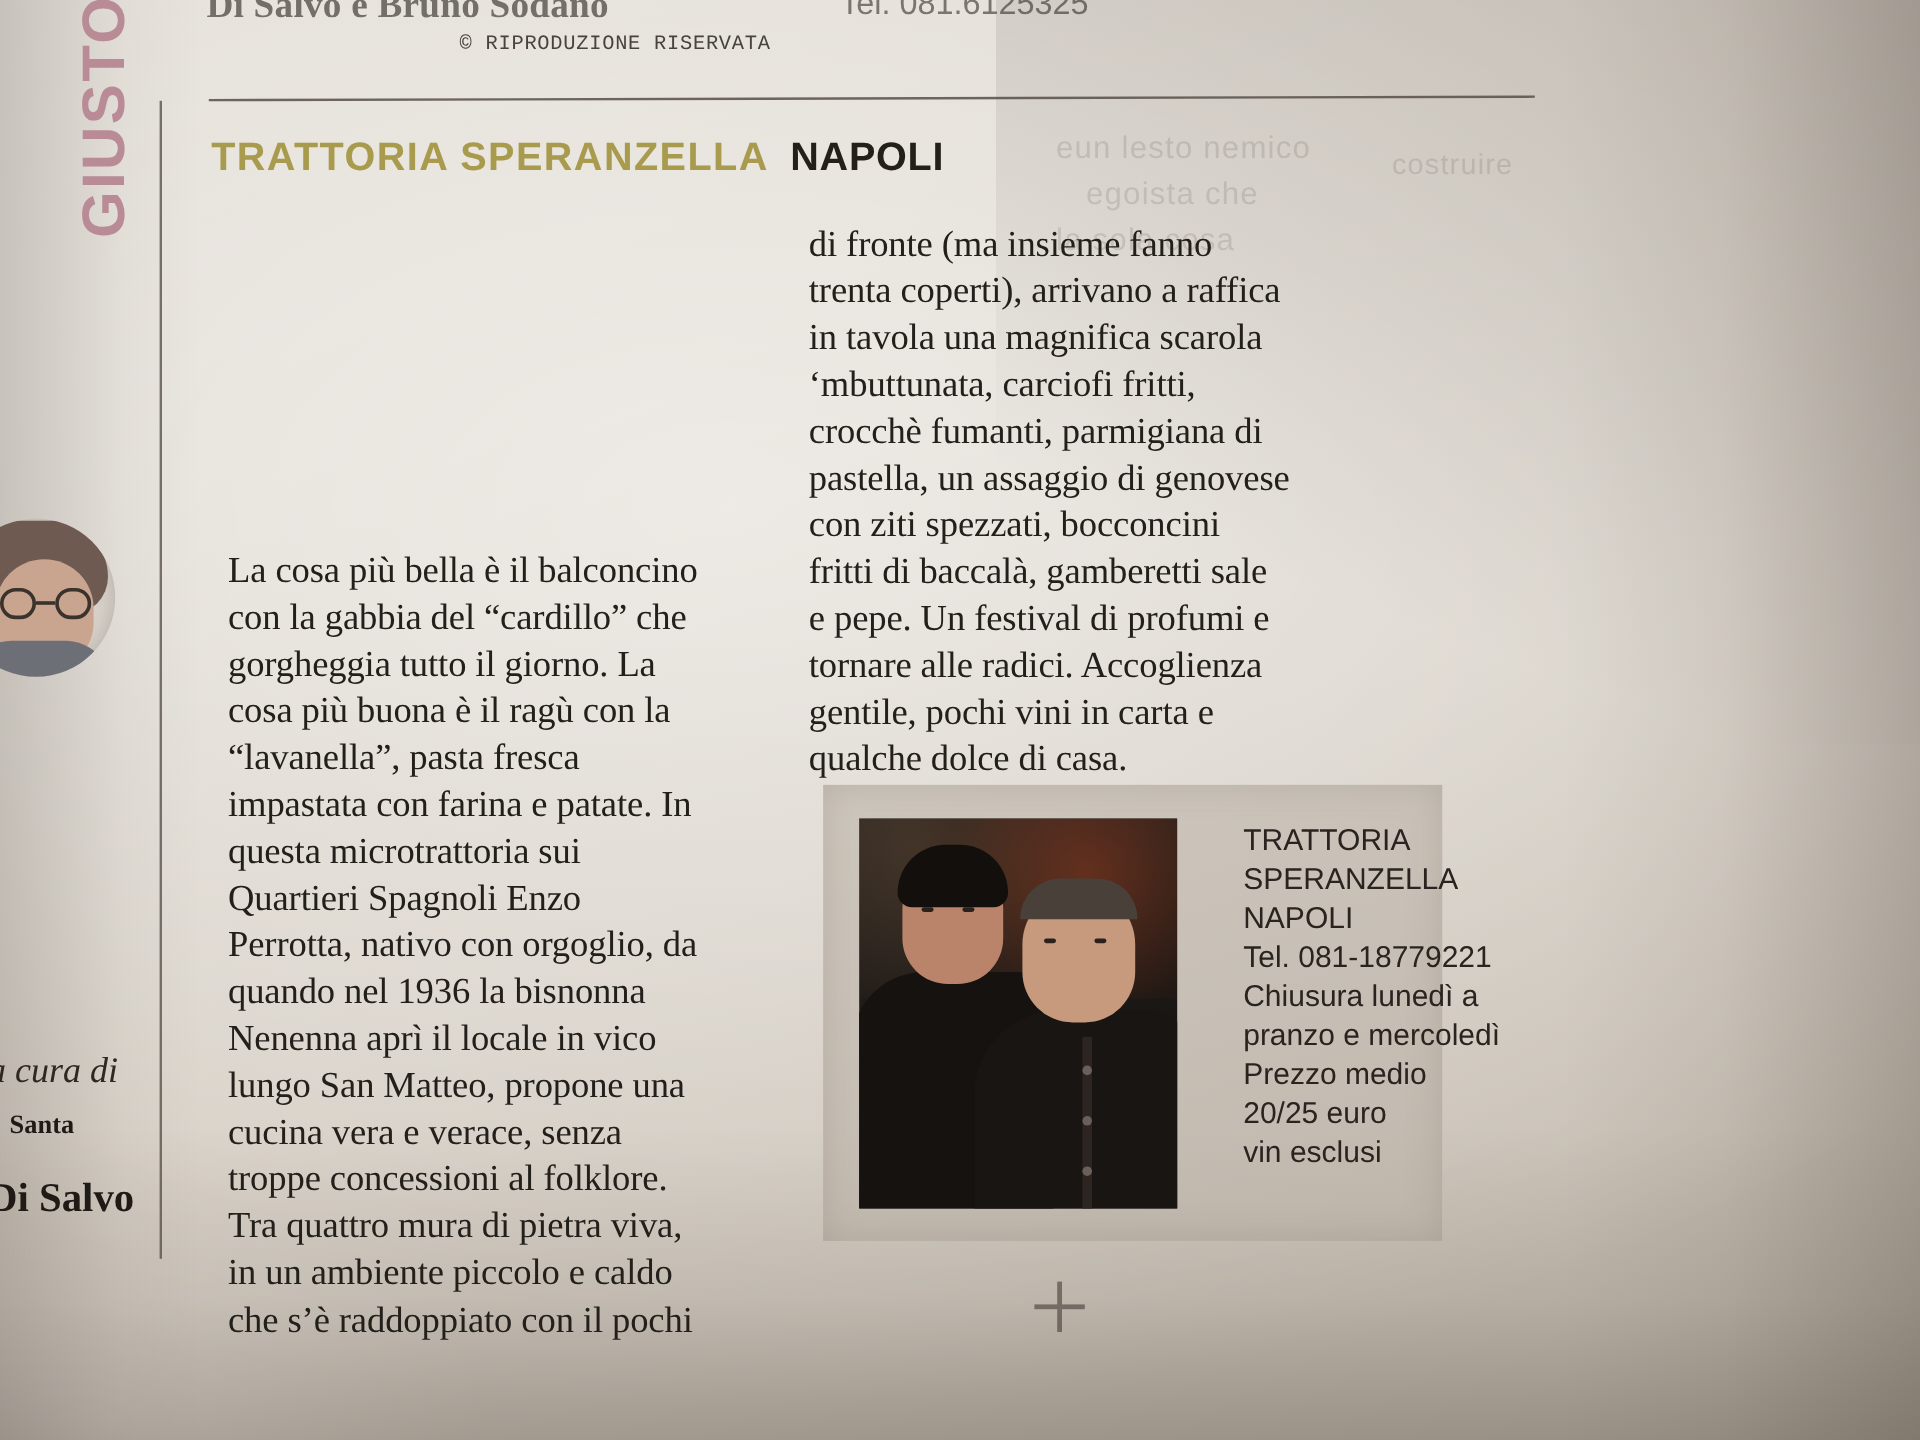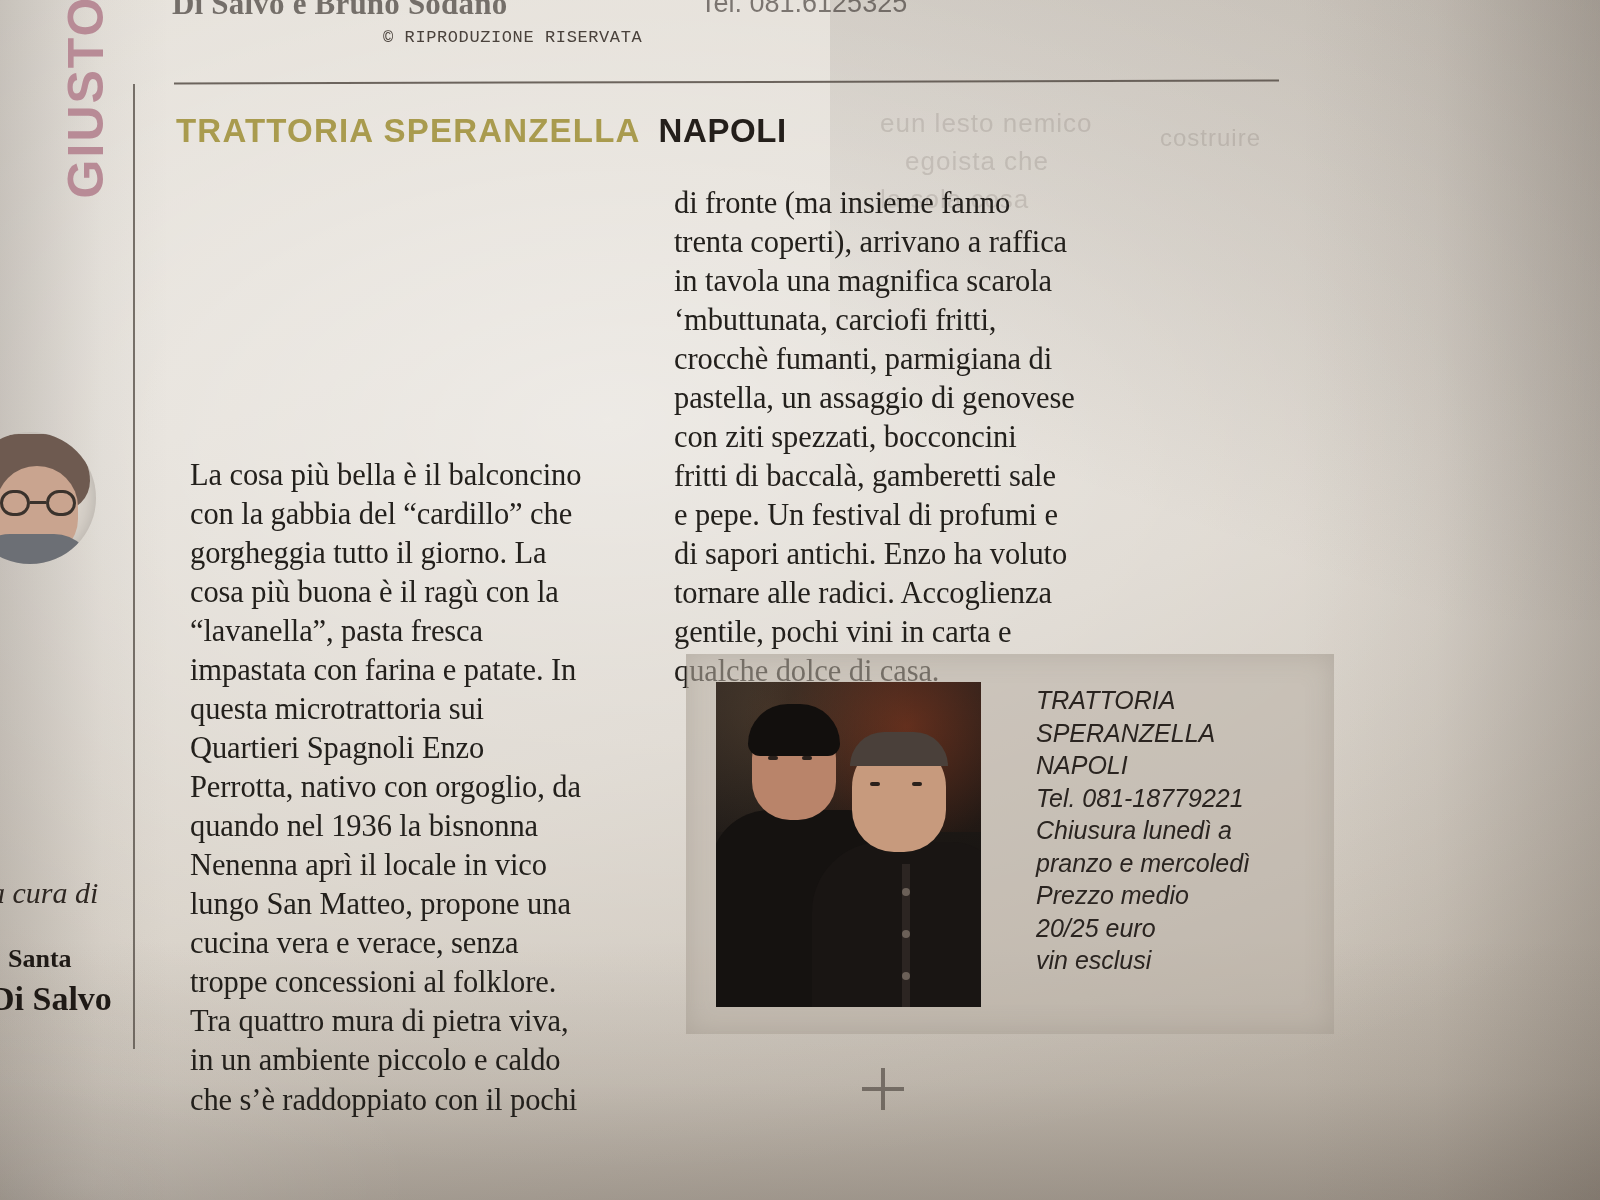--- a/index.html
+++ b/index.html
@@ -166,24 +166,24 @@
   #byline-cura {
     position: absolute;
     left: -10px; top: 876px;
     font-family: "Liberation Serif", serif;
     font-style: italic;
     font-size: 30px;
     color: #2e2722;
   }
   #byline-name1 {
     position: absolute;
-    left: 8px; top: 944px;
-    font-family: "Liberation Serif", serif;
-    font-weight: bold;
-    font-size: 26px;
+    left: 8px; top: 924px;
+    font-family: "Liberation Serif", serif;
+    font-weight: bold;
+    font-size: 22px;
     color: #1f1a16;
   }
   #byline-name2 {
     position: absolute;
     left: -10px; top: 980px;
     font-family: "Liberation Serif", serif;
     font-weight: bold;
     font-size: 34px;
     color: #1f1a16;
   }
@@ -234,24 +234,23 @@
   }
   #col-left  { left: 178px; top: 444px; width: 468px; }
   #col-right { left: 662px; top: 172px; width: 452px; }
   .col p { margin: 12px; }
   .col .line { display: block; white-space: nowrap; }
 
   
   #infobox {
     position: absolute;
     left: 686px; top: 654px;
-    width: 648px; height: 380px;
+    width: 516px; height: 380px;
     background: rgba(186,176,166,0.55);
     box-shadow: 0 0 28px rgba(120,110,100,0.25) inset;
-    font-style: italic;
   }
   #photo {
     position: absolute;
     left: 30px; top: 28px;
     width: 265px; height: 325px;
     background: linear-gradient(165deg, #2b2522 0%, #1b1714 55%, #0f0d0b 100%);
     overflow: hidden;
   }
   
   #photo .bg-warm {
@@ -401,21 +400,20 @@
     <p>
       <span class="line">di fronte (ma insieme fanno</span>
       <span class="line">trenta coperti), arrivano a raffica</span>
       <span class="line">in tavola una magnifica scarola</span>
       <span class="line">‘mbuttunata, carciofi fritti,</span>
       <span class="line">crocchè fumanti, parmigiana di</span>
       <span class="line">pastella, un assaggio di genovese</span>
       <span class="line">con ziti spezzati, bocconcini</span>
       <span class="line">fritti di baccalà, gamberetti sale</span>
       <span class="line">e pepe. Un festival di profumi e</span>
-      <span class="line">di sapori antichi. Enzo ha voluto</span>
       <span class="line">tornare alle radici. Accoglienza</span>
       <span class="line">gentile, pochi vini in carta e</span>
       <span class="line">qualche dolce di casa.</span>
     </p>
   </div>
 
   <div id="infobox">
     <div id="photo">
       <div class="bg-warm"></div>
       <div class="p1-body"></div>

